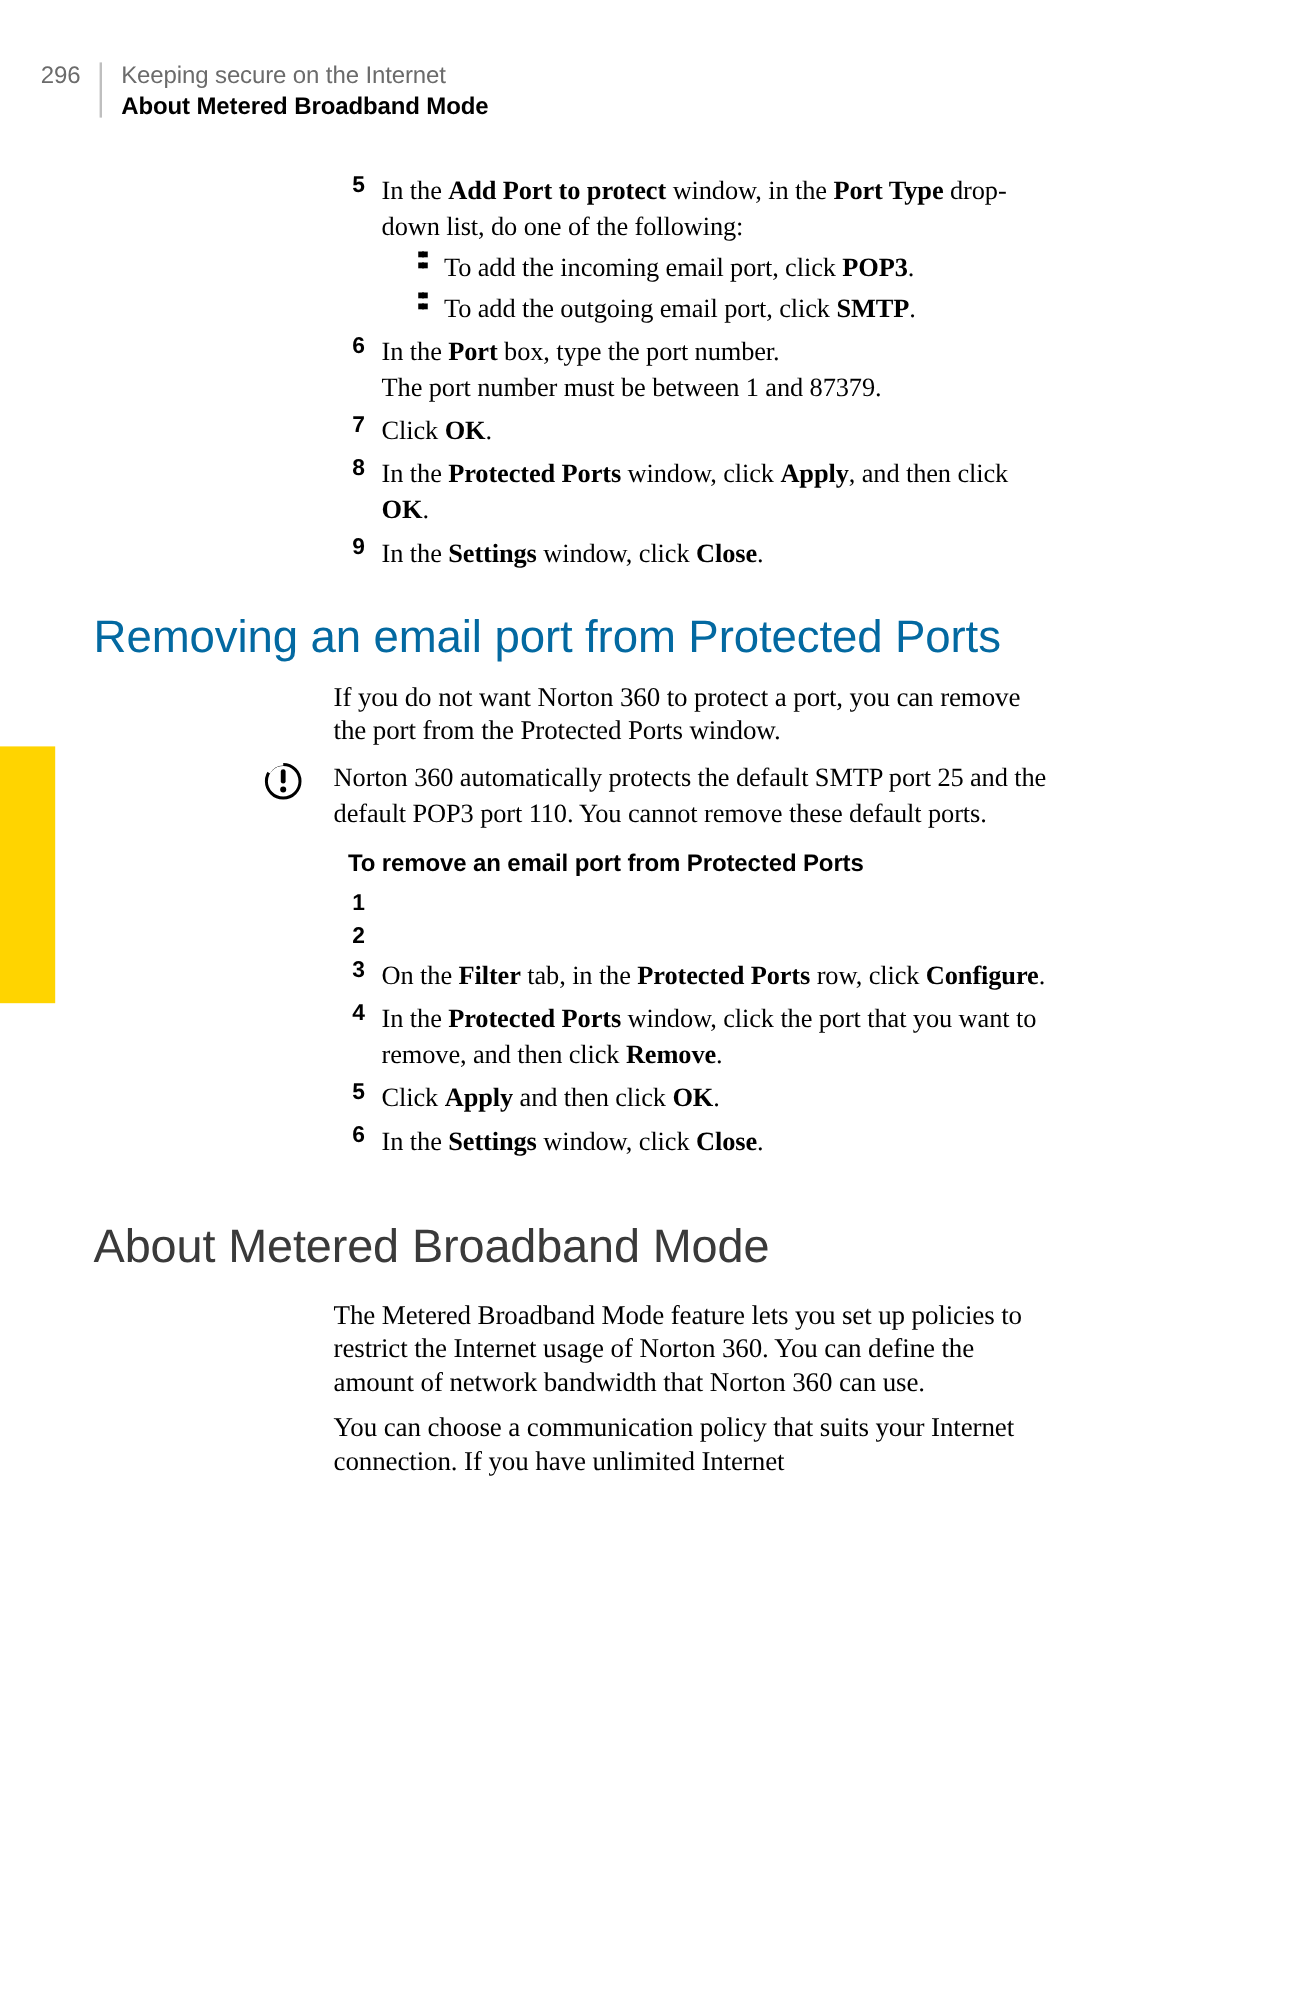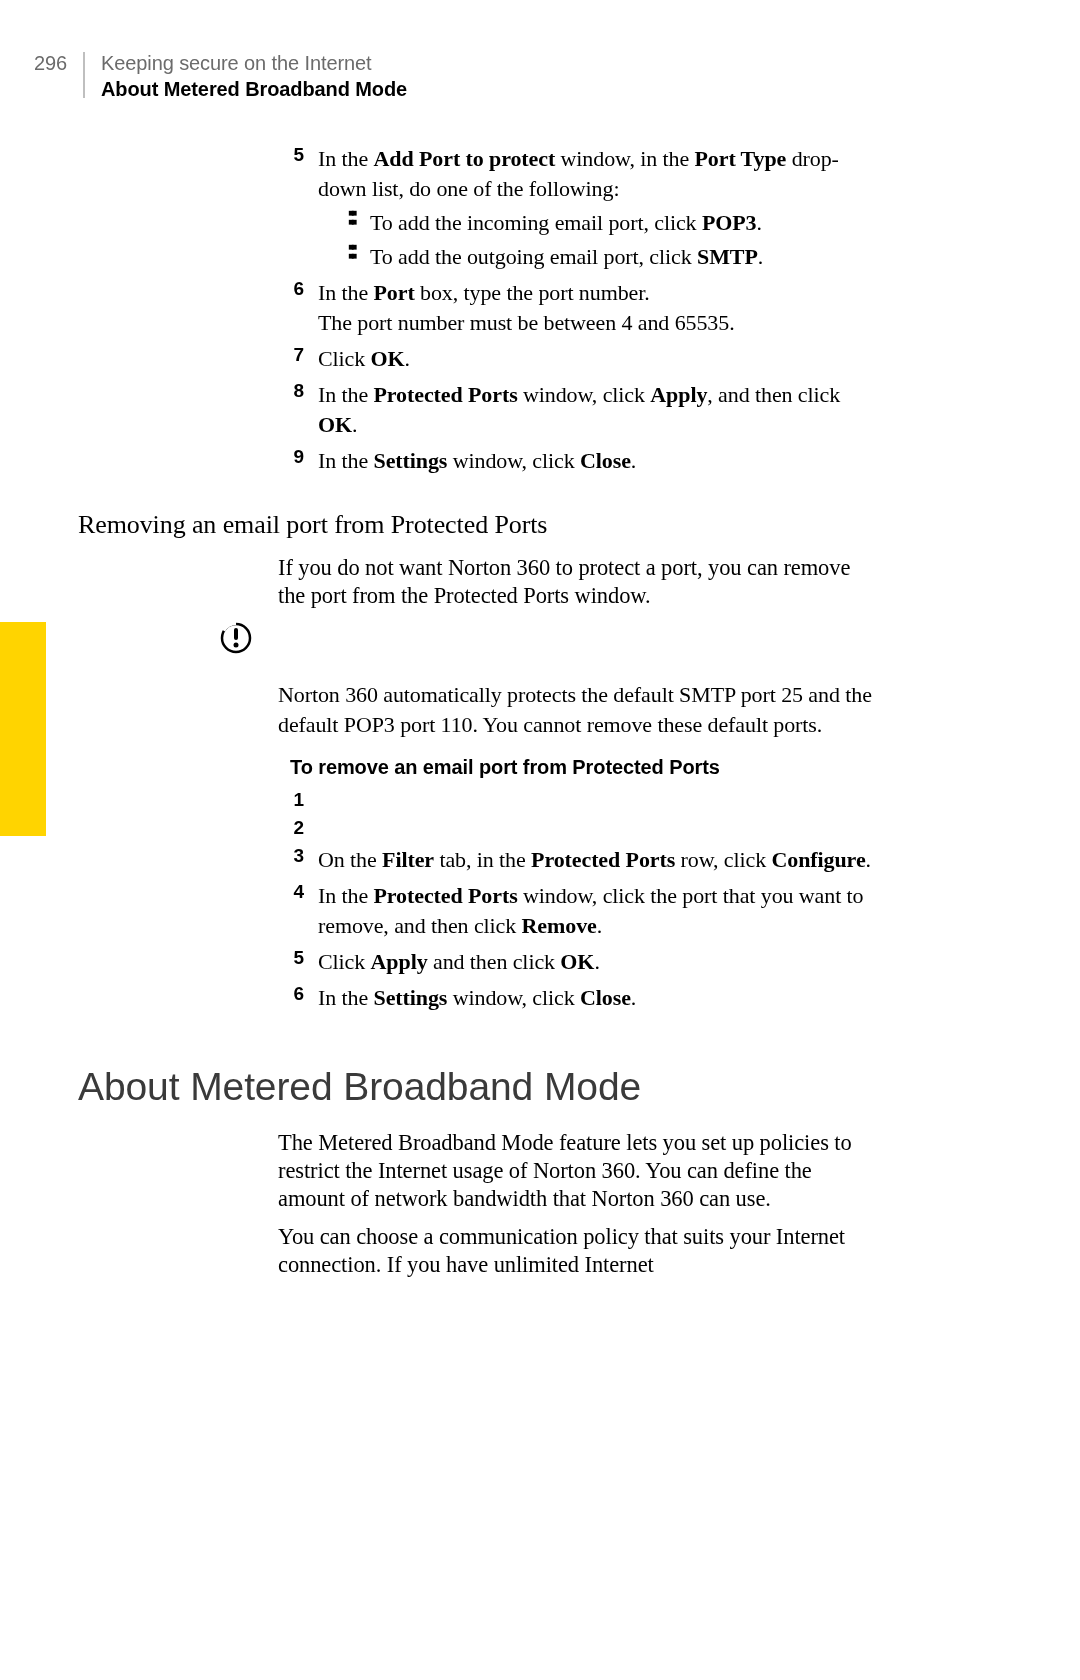--- a/index.html
+++ b/index.html
@@ -80,24 +80,24 @@
     flex: 0 0 22px;
     width: 22px;
     font-size: 15px;
     line-height: 30px;
     font-family: Arial, sans-serif;
     letter-spacing: -1px;
   }
   .sq::before { content: "■■"; letter-spacing: -3px; display:block; line-height:9px; font-size:10px; }
   .sq::after  { content: "■■"; letter-spacing: -3px; display:block; line-height:9px; font-size:10px; }
   .h2 {
-    font-family: Liberation Serif, serif;
+    font-family: Liberation Sans, sans-serif;
     font-weight: 300;
-    font-size: 26px;
-    color: #000000;
+    font-size: 38px;
+    color: #0369a1;
     margin: 34px 0 14px 0;
   }
   .h1 {
     font-family: Verdana, Arial, sans-serif;
     font-weight: 300;
     font-size: 39px;
     color: #3a3a3a;
     margin: 52px 0 20px 0;
   }
   .h3 {
@@ -108,21 +108,20 @@
   }
   .para {
     font-size: 22.5px;
     line-height: 28px;
     margin: 8px 0 10px 0;
   }
   .info-row {
     display: flex;
     align-items: flex-start;
     margin: 8px 0 10px 0;
-    flex-direction: column;
   }
   .info-row .icon-col {
     width: 60px;
     flex: 0 0 60px;
     display: flex;
     align-items: flex-start;
     justify-content: flex-start;
     margin-left: -60px;
   }
   .yellow-tab {
@@ -165,21 +164,21 @@
             <div class="sub">
               <div class="sq"></div>
               <div class="txt"><span>To add the outgoing email port, click </span><span class="b">SMTP</span><span>.</span></div>
             </div>
           </div>
         </div>
         <div class="li">
           <div class="num">6</div>
           <div class="txt">
             <span>In the </span><span class="b">Port</span><span> box, type the port number.</span><br>
-            <span>The port number must be between 4 and 65535.</span>
+            <span>The port number must be between 1 and 87379.</span>
           </div>
         </div>
         <div class="li">
           <div class="num">7</div>
           <div class="txt">
             <span>Click </span><span class="b">OK</span><span>.</span>
           </div>
         </div>
         <div class="li">
           <div class="num">8</div>

